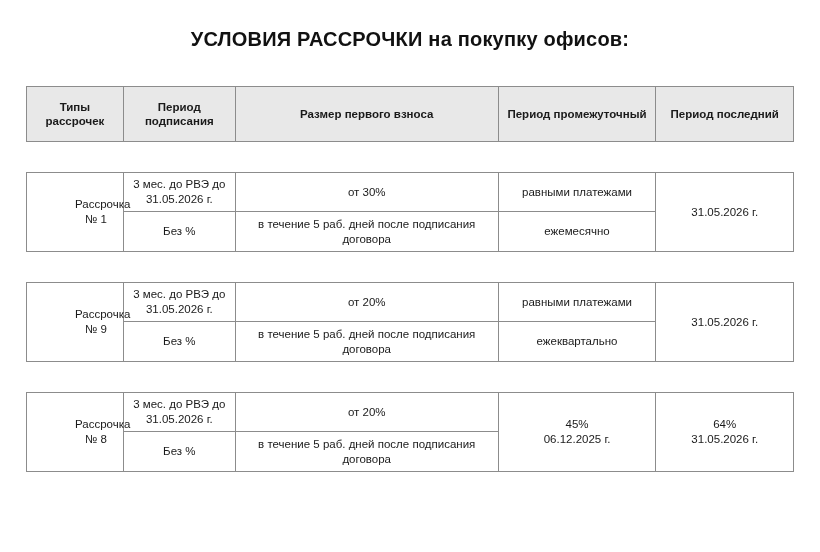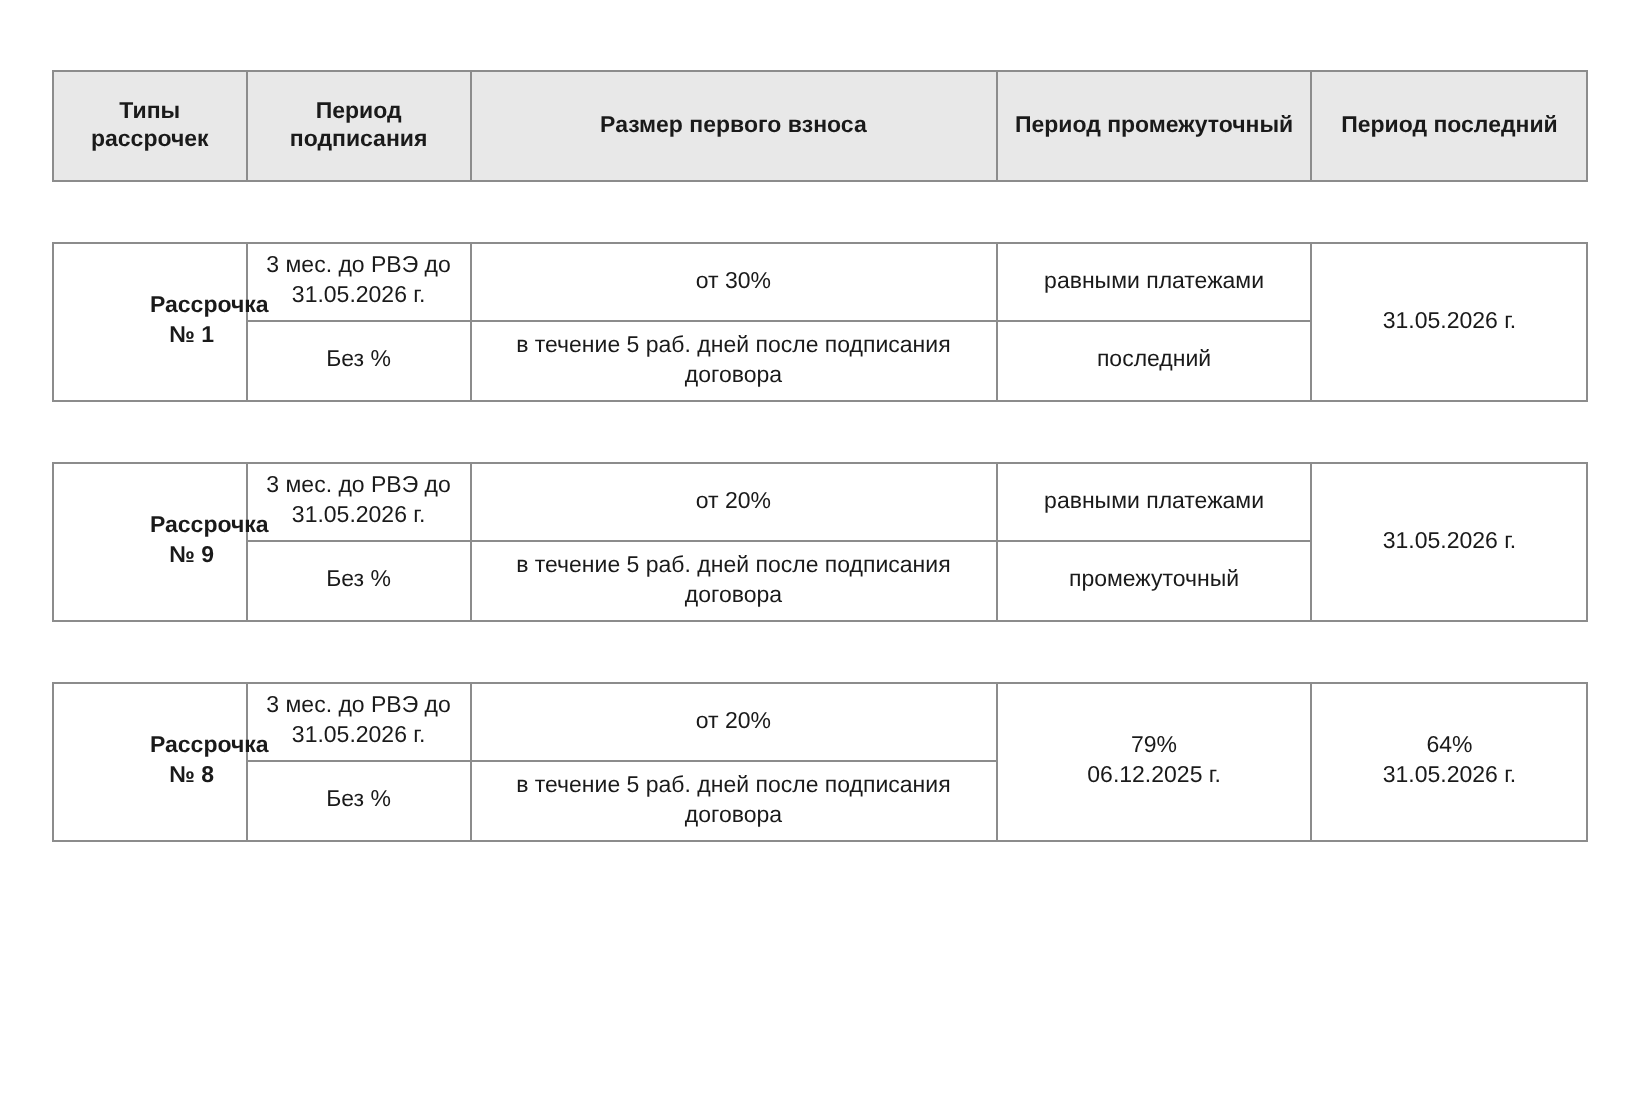--- a/index.html
+++ b/index.html
@@ -67,21 +67,21 @@
     border: 1px solid #8c8c8c;
     vertical-align: middle;
     text-align: center;
     font-size: 11.5px;
     color: #1a1a1a;
     line-height: 15px;
     padding: 4px 6px;
     box-sizing: border-box;
   }
   .blk td.name {
-    font-weight: bold;
+    font-weight: normal;
     font-size: 11.5px;
     padding-left: 48px;
   }
   .blk td.tall {
     height: 40px;
   }
   .cell-left-none {
     border-left: none !important;
   }
   .cell-top-none {
@@ -91,20 +91,21 @@
   .col2 { width: 110px; }
   .col3 { width: 258px; }
   .col4 { width: 155px; }
   .col5 { width: 135px; }
 </style>
 </head>
 <body>
 
 <div class="page">
 
+  <div class="title">УСЛОВИЯ РАССРОЧКИ на покупку офисов:</div>
 
   <div class="table-wrap">
     <table class="main">
 
       <tbody>
           <tr class="hdr">
         <td class="col1">Типы рассрочек</td>
         <td class="col2">Период подписания</td>
         <td class="col3">Размер первого взноса</td>
         <td class="col4">Период промежуточный</td>
@@ -118,50 +119,50 @@
       <tr class="blk">
         <td class="col1 name" rowspan="2">Рассрочка № 1</td>
         <td class="col2 tall cell-left-none">3 мес. до РВЭ до 31.05.2026 г.</td>
         <td class="col3 tall cell-left-none">от 30%</td>
         <td class="col4 tall cell-left-none">равными платежами</td>
         <td class="col5 cell-left-none" rowspan="2">31.05.2026 г.</td>
       </tr>
       <tr class="blk">
         <td class="col2 tall cell-left-none cell-top-none">Без %</td>
         <td class="col3 tall cell-left-none cell-top-none">в течение 5 раб. дней после подписания договора</td>
-        <td class="col4 tall cell-left-none cell-top-none">последний</td>
+        <td class="col4 tall cell-left-none cell-top-none">ежемесячно</td>
       </tr>
 
       <tr class="spacer-row">
         <td colspan="5"></td>
       </tr>
 
       <tr class="blk">
         <td class="col1 name" rowspan="2">Рассрочка № 9</td>
         <td class="col2 tall cell-left-none">3 мес. до РВЭ до 31.05.2026 г.</td>
         <td class="col3 tall cell-left-none">от 20%</td>
         <td class="col4 tall cell-left-none">равными платежами</td>
         <td class="col5 cell-left-none" rowspan="2">31.05.2026 г.</td>
       </tr>
       <tr class="blk">
         <td class="col2 tall cell-left-none cell-top-none">Без %</td>
         <td class="col3 tall cell-left-none cell-top-none">в течение 5 раб. дней после подписания договора</td>
-        <td class="col4 tall cell-left-none cell-top-none">промежуточный</td>
+        <td class="col4 tall cell-left-none cell-top-none">ежеквартально</td>
       </tr>
 
       <tr class="spacer-row">
         <td colspan="5"></td>
       </tr>
 
       <tr class="blk">
         <td class="col1 name" rowspan="2">Рассрочка № 8</td>
         <td class="col2 tall cell-left-none">3 мес. до РВЭ до 31.05.2026 г.</td>
         <td class="col3 tall cell-left-none">от 20%</td>
         <td class="col4 cell-left-none" rowspan="2">
-          <div>79%</div>
+          <div>45%</div>
           <div>06.12.2025 г.</div>
         </td>
         <td class="col5 cell-left-none" rowspan="2">
           <div>64%</div>
           <div>31.05.2026 г.</div>
         </td>
       </tr>
       <tr class="blk">
         <td class="col2 tall cell-left-none cell-top-none">Без %</td>
         <td class="col3 tall cell-left-none cell-top-none">в течение 5 раб. дней после подписания договора</td>

